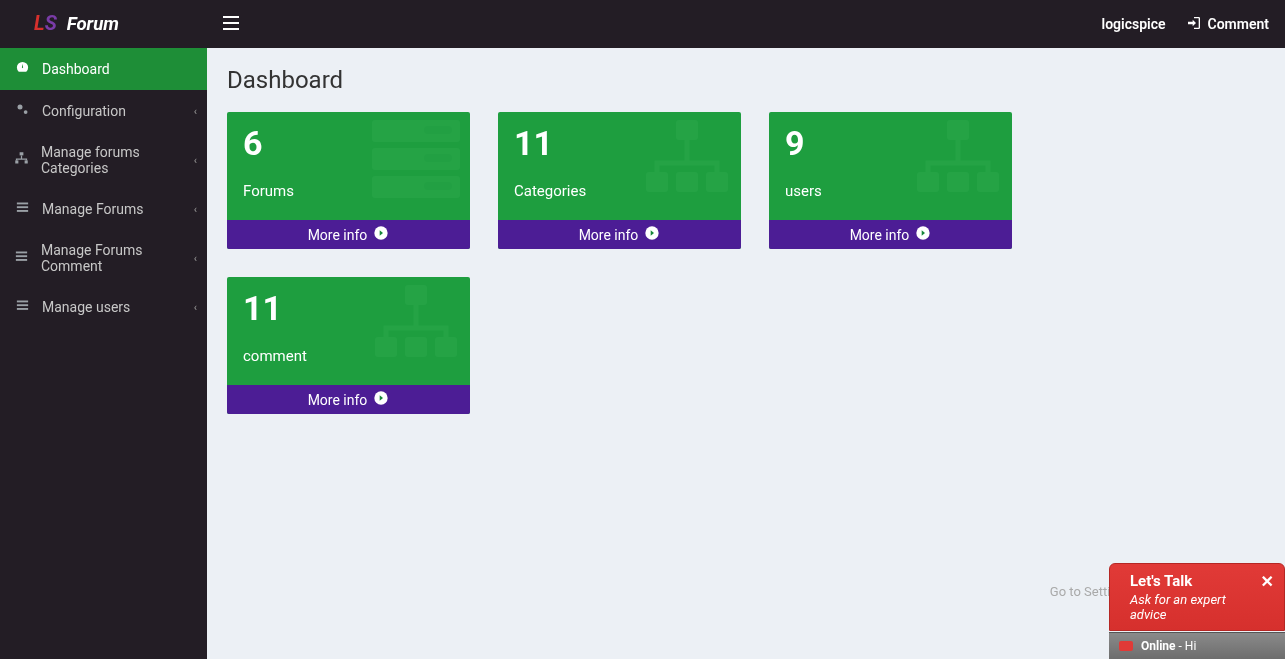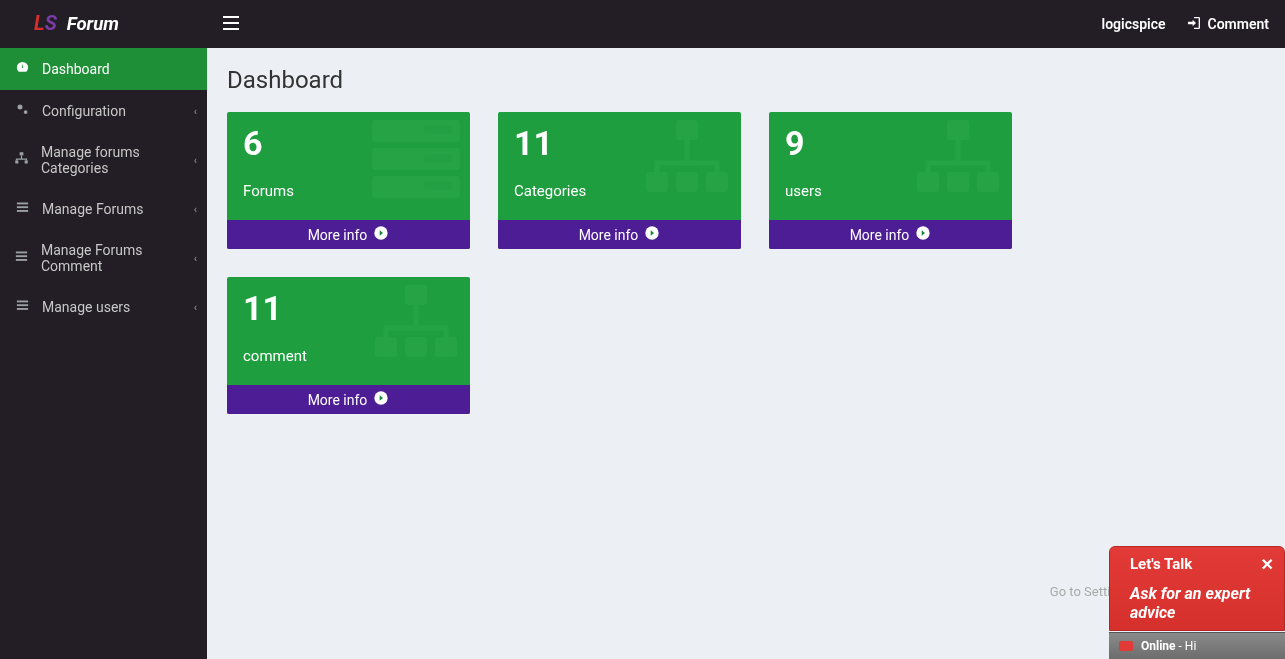--- a/index.html
+++ b/index.html
@@ -40,21 +40,21 @@
 
 
 .watermark { position: absolute; right: 30px; bottom: 60px; color: #bdbdbd; text-align: left; pointer-events: none; }
 .watermark .t1 { font-size: 22px; color: #a9a9a9; }
 .watermark .t2 { font-size: 13px; color: #a9a9a9; }
 
 
 .chat-widget { position: fixed; right: 0; bottom: 28px; width: 176px; }
 .chat-head { background: linear-gradient(#e13a37, #d6302d); color: #fff; border-radius: 6px 6px 0 0; padding: 8px 20px; border: 1px solid #b52724; position: relative; }
 .chat-head .title { font-weight: 700; font-size: 15px; }
-.chat-head .sub { font-style: italic; font-size: 16px; margin-top: 11px; font-weight: bold; }
+.chat-head .sub { font-style: italic; font-size: 13px; margin-top: 2px; }
 .chat-head .close { position: absolute; top: 8px; right: 10px; font-weight: 700; cursor: pointer; }
 .chat-bar { position: fixed; right: 0; bottom: 0; width: 176px; background: linear-gradient(#8a8a8a,#6d6d6d); color: #fff; font-size: 12px; padding: 6px 10px; display: flex; align-items: center; gap: 8px; border-top:1px solid #555; }
 .chat-bar .dot { width: 14px; height: 10px; background: #e13a37; border-radius: 2px; }
 
 
 .arrow-circle { width:16px; height:16px; }
 </style>
 </head>
 <body>
 

